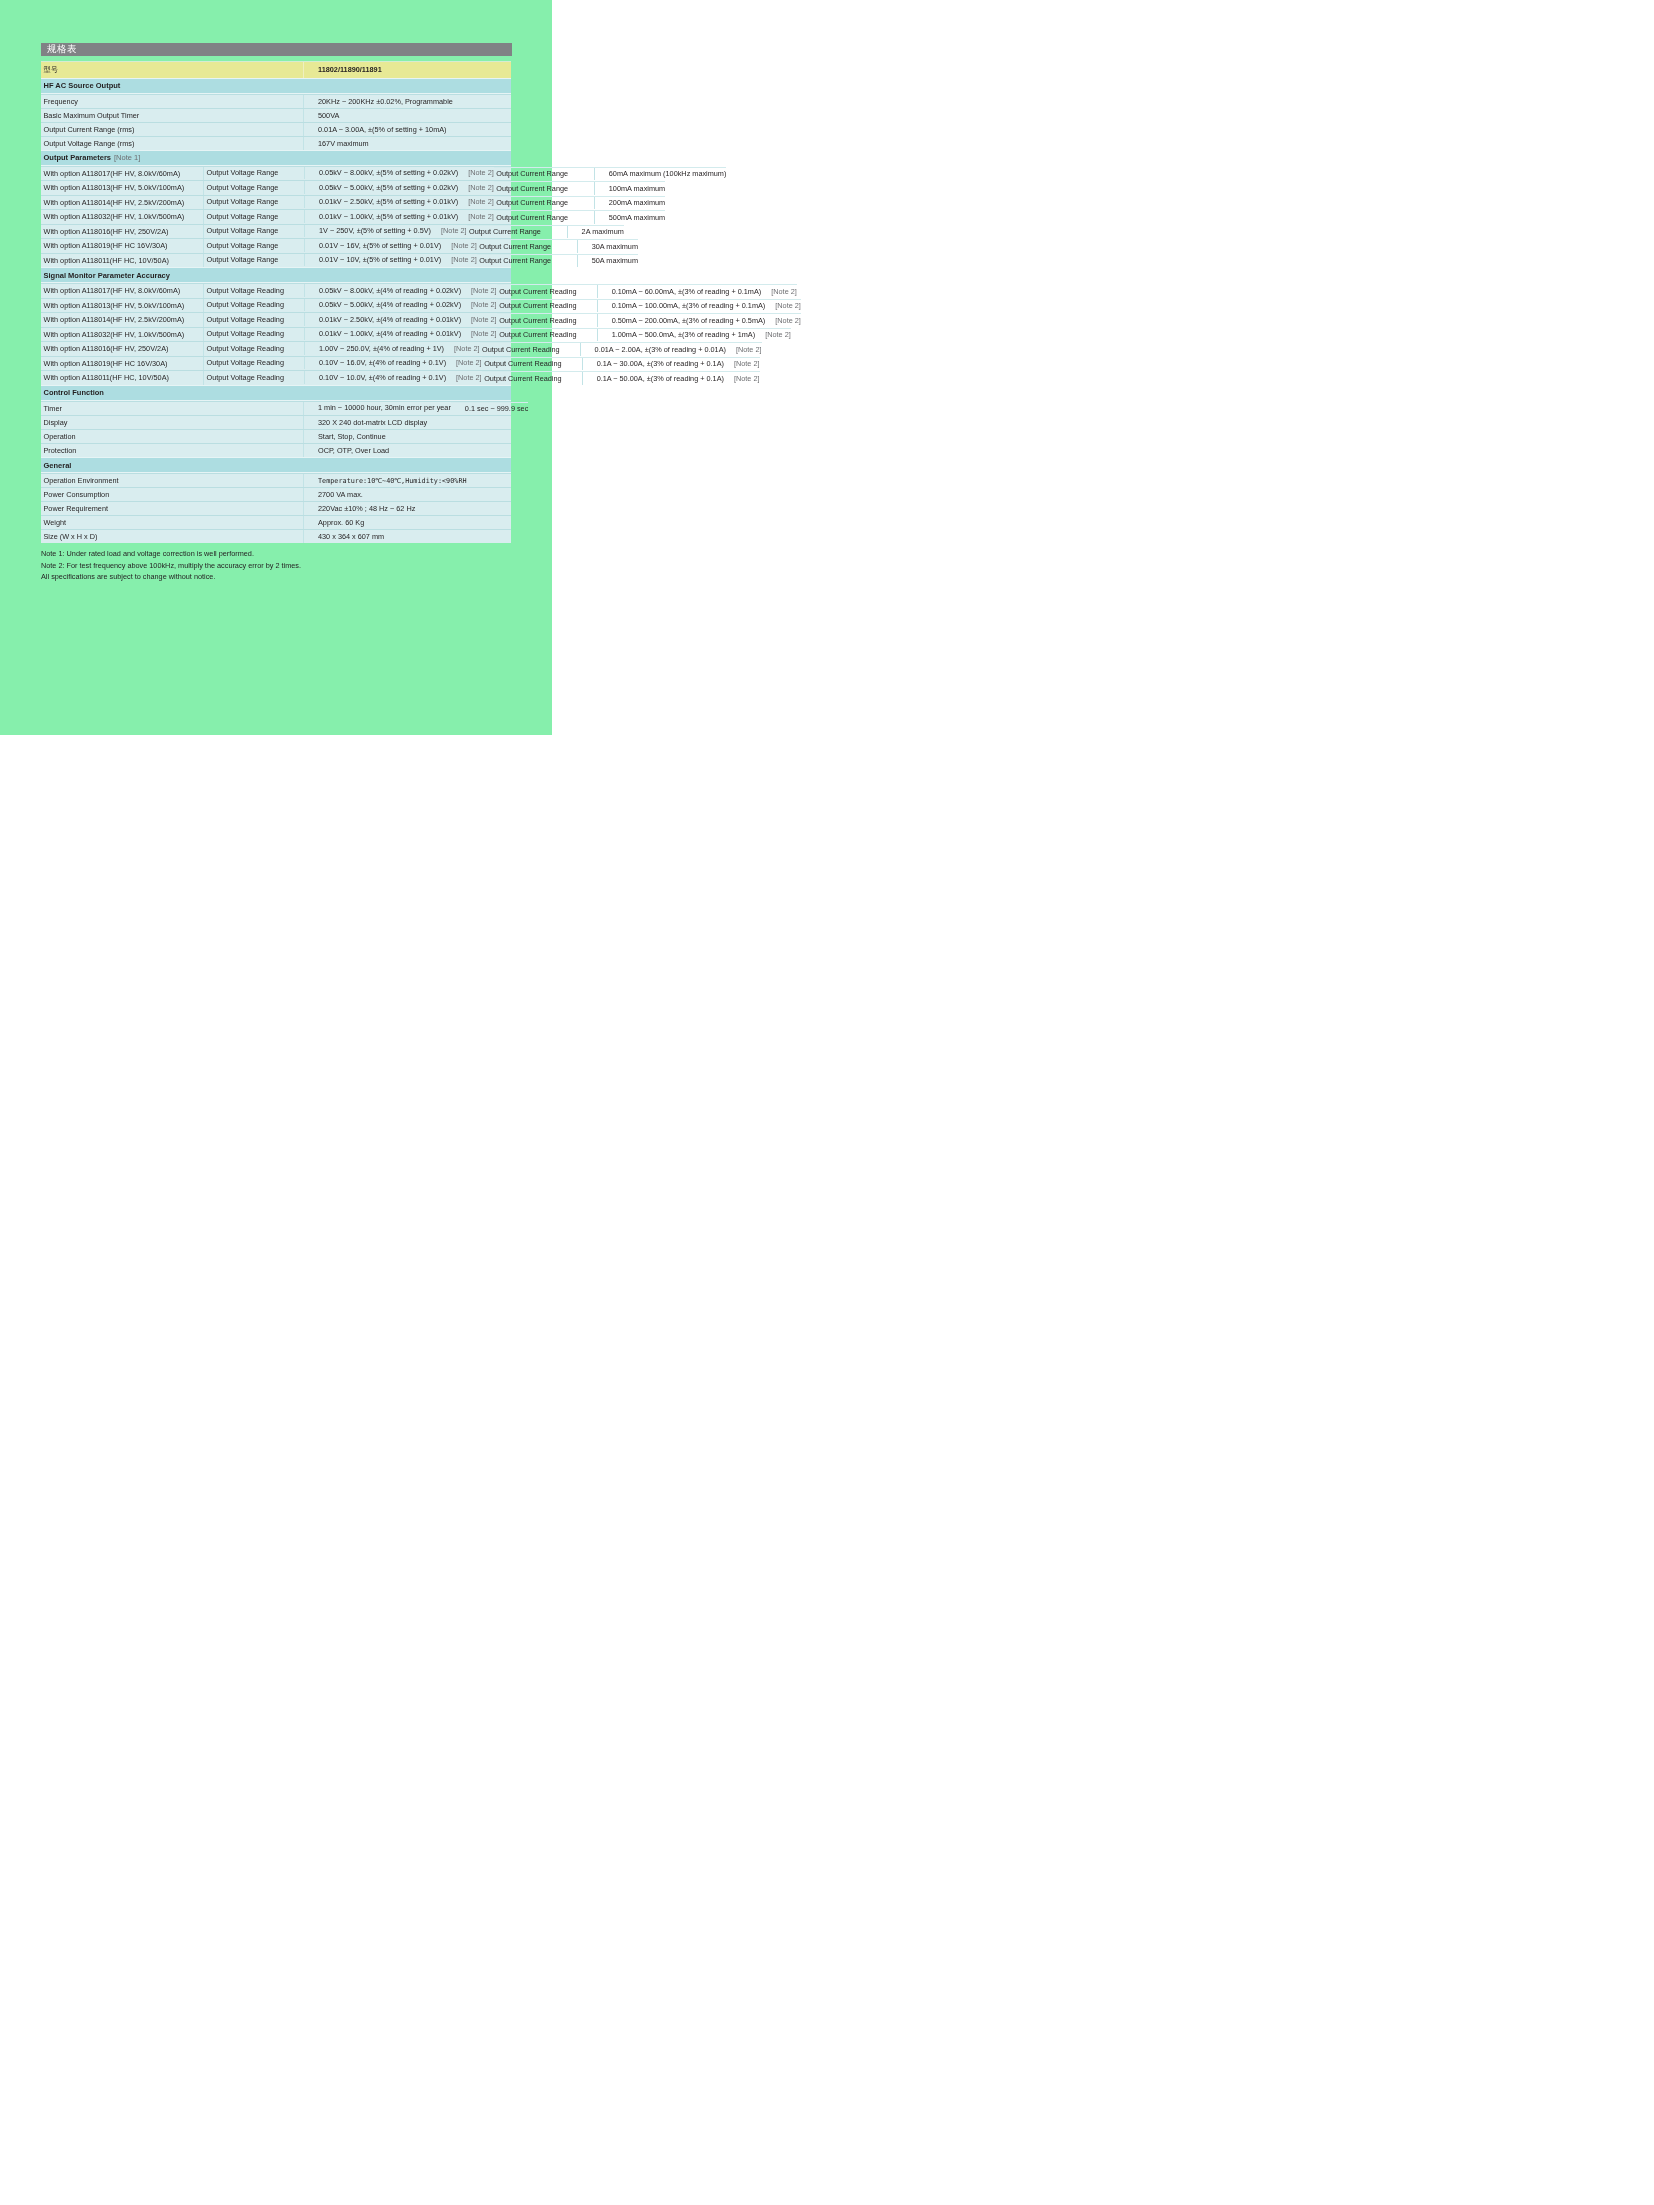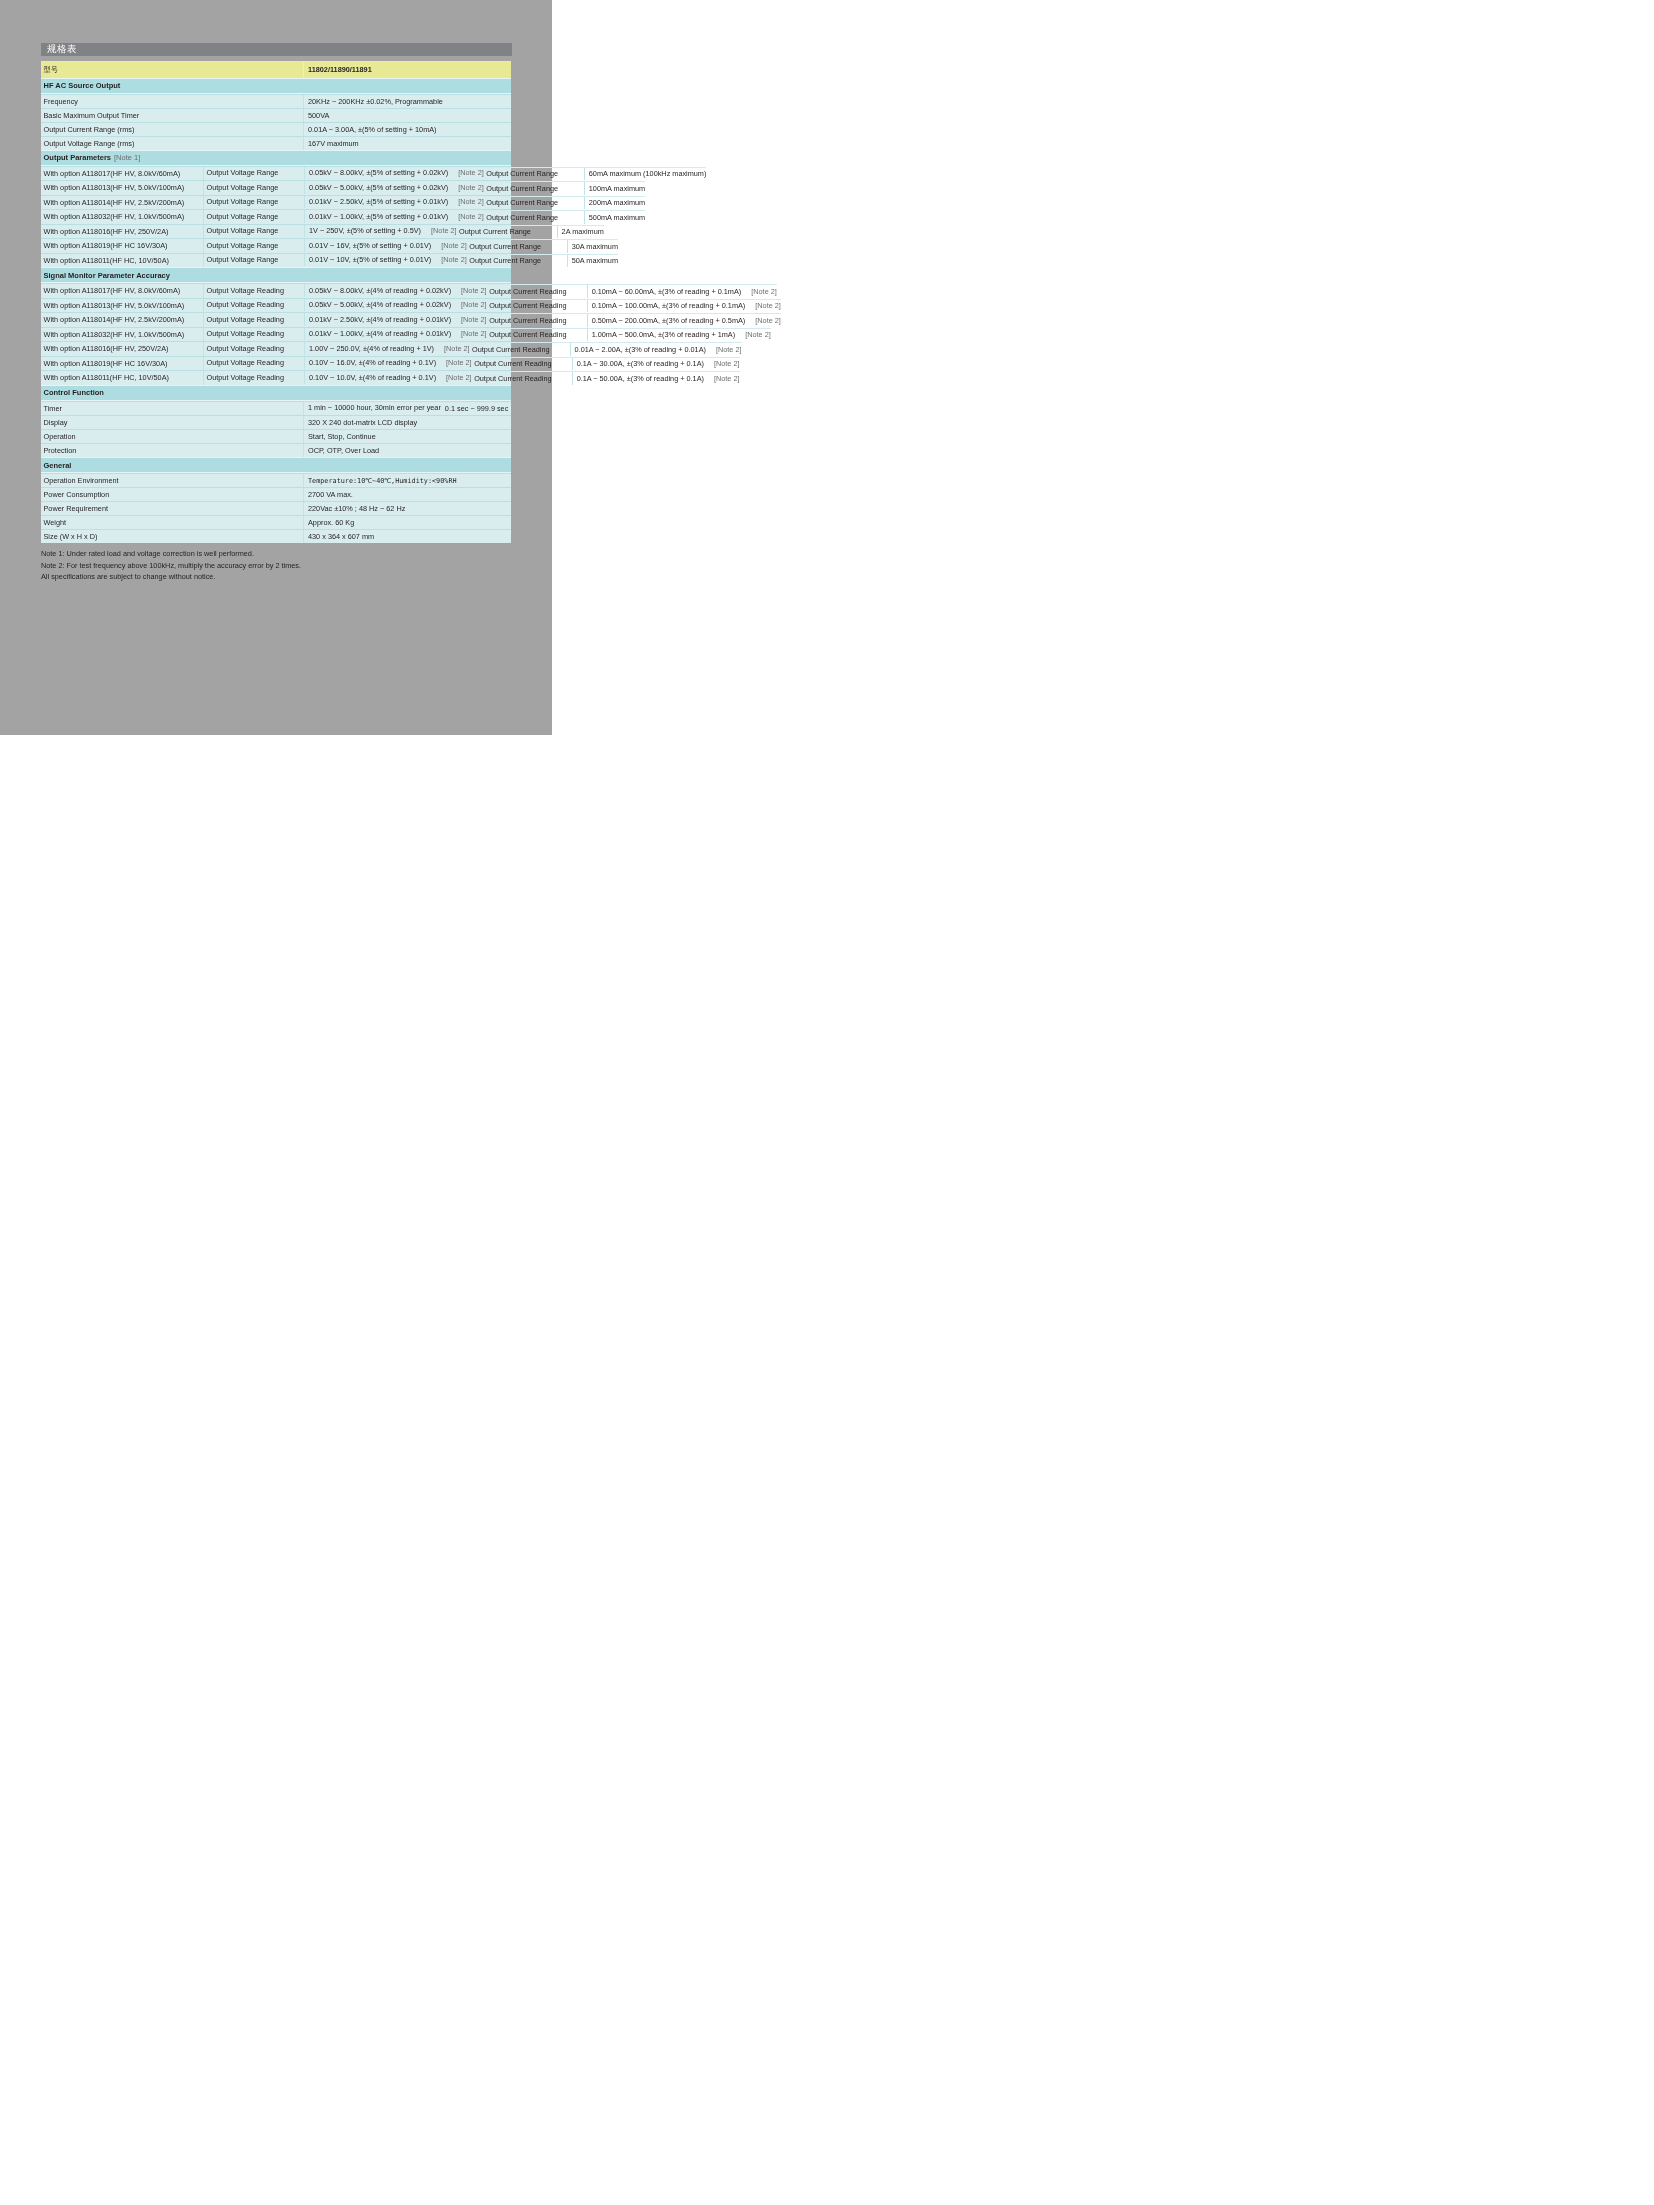--- a/index.html
+++ b/index.html
@@ -1,19 +1,19 @@
 <!DOCTYPE html>
 <html style="font-size:8px"><head>
 <meta charset="utf-8">
 <style>
   html, body { margin: 0; padding: 0; background: #ffffff; }
   .page {
     width: 552px;
     min-height: 735px;
-    background: #a3a3a3;
+    background: #86efac;
     font-family: "Liberation Sans", "DejaVu Sans", sans-serif;
     color: #231f20;
     box-sizing: border-box;
     padding: 43px 41px 20px 41px;
   }
   .title-bar {
     width: 471px;
     height: 13px;
     background: #808285;
     color: #ffffff;
@@ -38,21 +38,21 @@
     font-weight: bold;
     font-size: 7.5px;
     border-top: 1px solid #e6f4f5;
     border-bottom: 1px solid #e6f4f5;
   }
   .t-row.simple { height: 13px; }
   .cell { display: flex; align-items: center; padding-left: 2.5px; box-sizing: border-box; white-space: nowrap; overflow: hidden; }
   .cell.label { width: 162px; flex: none; }
   .cell.label.span2 { width: 262px; }
   .cell.param { width: 100px; flex: none; }
-  .cell.value { width: 208px; flex: none; padding-left: 4px; text-align: right; }
+  .cell.value { width: 208px; flex: none; padding-left: 14px; text-align: right; }
   .subcol { display: flex; flex-direction: row; width: 308px; flex: none; }
   .subcol.vals { width: 208px; }
   .subrow { display: flex; height: 12.5px; align-items: stretch; }
   .subrow + .subrow { border-top: 0.5px solid #d3ebed; }
   .subrow .cell { height: auto; }
   .subrow .cell.value.grow, .cell.value.grow { width: auto; flex: 1; }
   .vline { border-left: 0.5px solid #c2e3e6; }
   .strong { font-weight: bold; }
   .note-gray { color: #6d6e71; margin-left: 3px; font-weight: normal; }
   .vnote { margin-left: 10px; }

